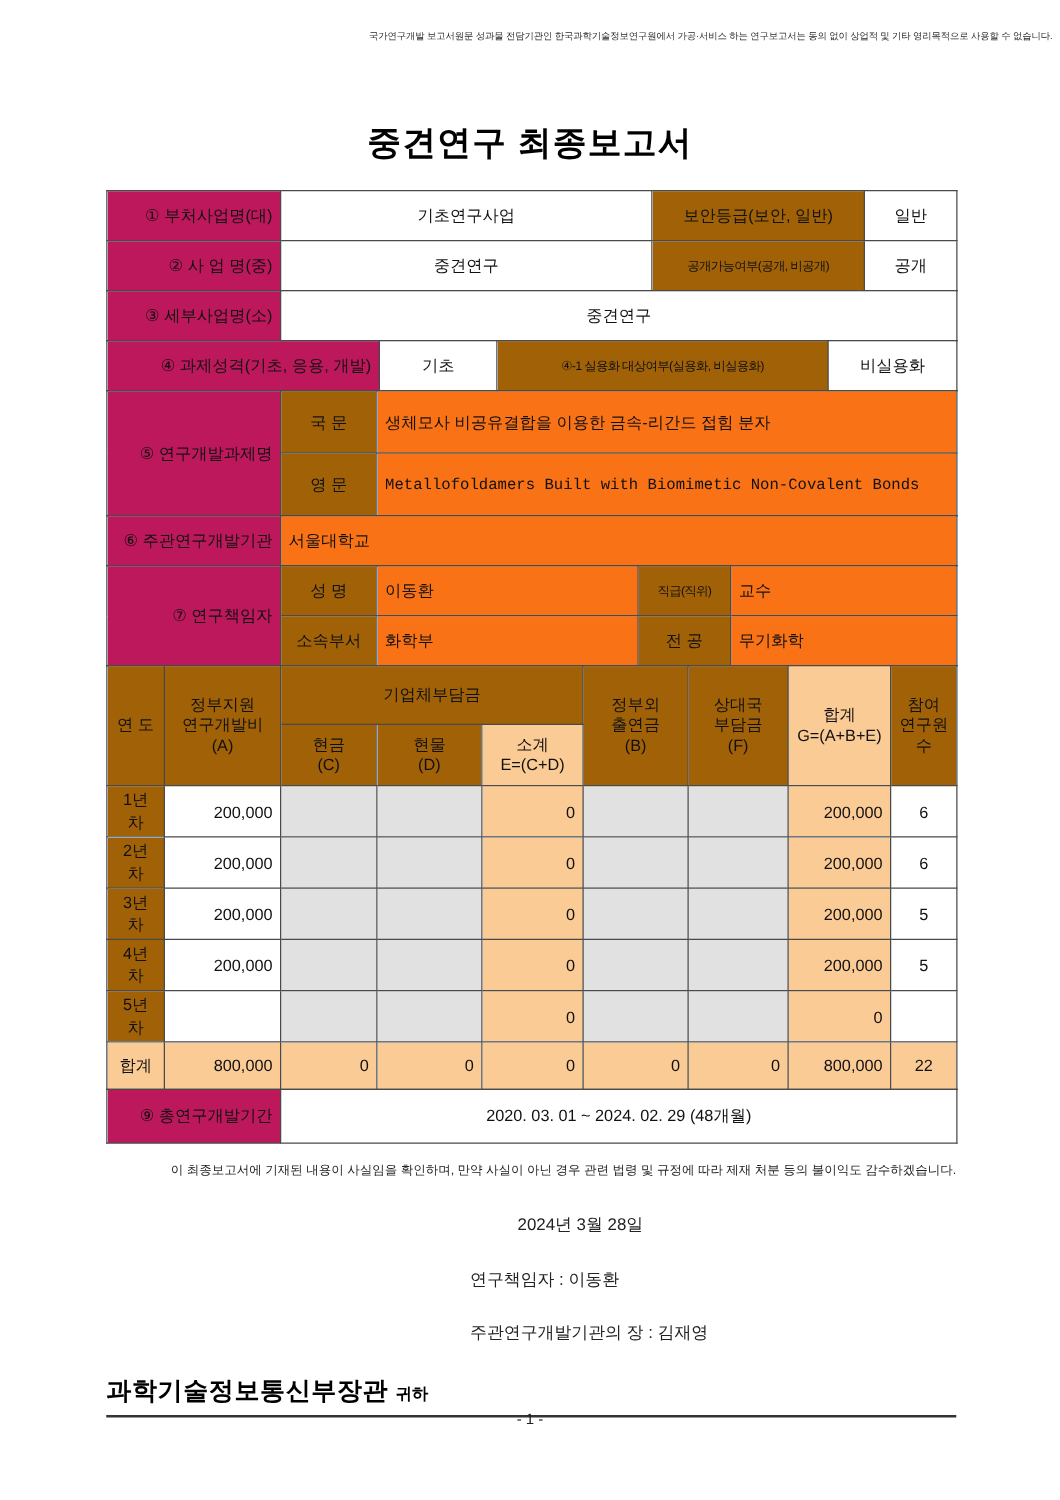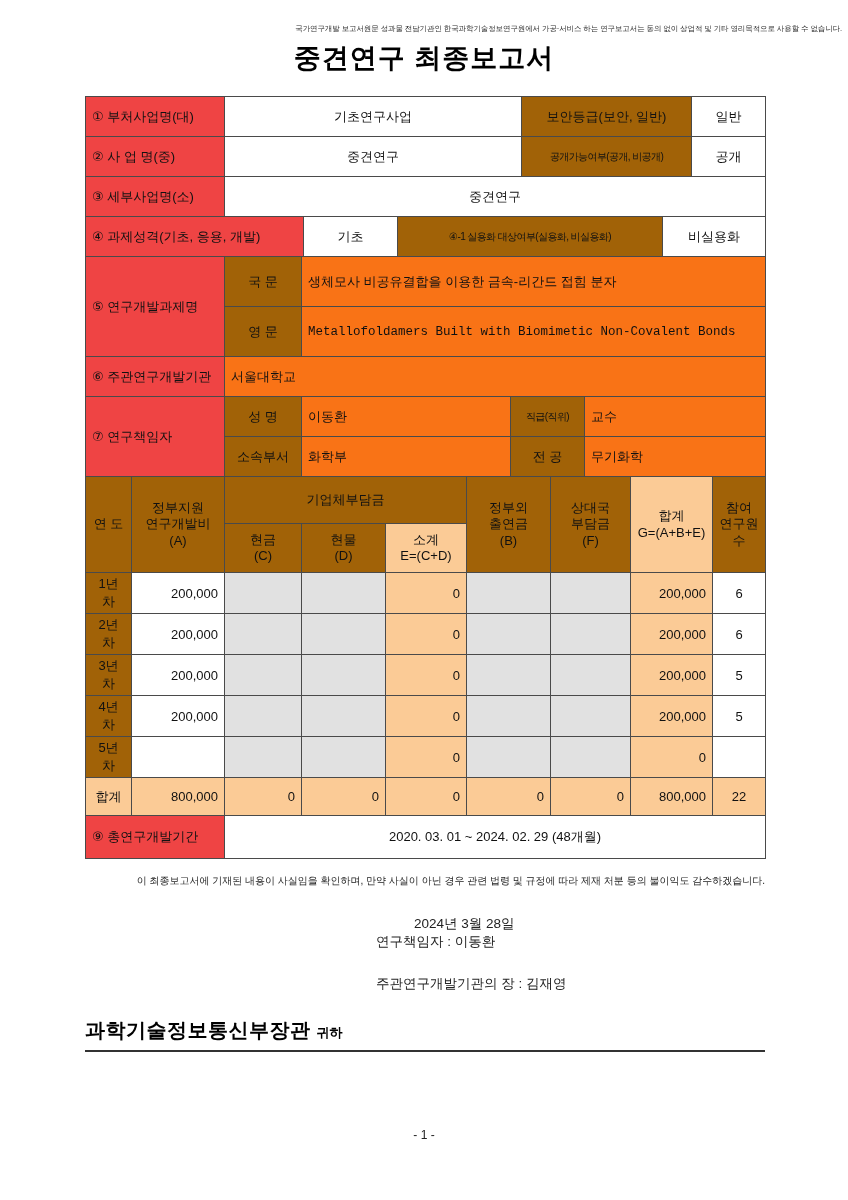--- a/index.html
+++ b/index.html
@@ -9,33 +9,33 @@
     background:#fff;
     font-family:"Liberation Sans","DejaVu Sans",sans-serif;
     color:#1a1a1a;
     overflow:hidden;
   }
   .disclaimer{
     position:absolute;top:24px;right:6px;
     font-size:7.5px;color:#2b2b2b;white-space:nowrap;letter-spacing:-0.1px;
   }
   .title{
-    margin:0;padding-top:40px;
+    margin:0;padding-top:96px;
     text-align:center;
     font-size:27px;font-weight:bold;letter-spacing:1px;color:#000;
   }
   .content{width:680px;margin:0 auto;margin-left:85px;}
   table{border-collapse:collapse;table-layout:fixed;width:680px;margin-top:-1px;}
   table.first{margin-top:20px;}
   td{
     border:1px solid #4a4a4a;
     font-size:13px;padding:2px 6px;color:#111;
     overflow:hidden;vertical-align:middle;
   }
-  .lbl{background:#ef4444;text-align:left;}
+  .lbl{background:#be185d;text-align:right;}
   .lblc{background:#a16207;text-align:center;}
   .val{background:#fff;text-align:center;}
   .vall{background:#f97316;text-align:left;}
   .gray{background:#e1e1e1;}
   .orange{background:#fbcb96;}
   .num{text-align:right;}
   .ctr{text-align:center;}
   .tight{letter-spacing:-0.6px;font-size:10px;}
   .pre{white-space:pre-line;line-height:1.25;}
   .h35 td{height:35px;}
@@ -44,21 +44,21 @@
   .h38 td{height:38px;}
   .hh1 td{height:42px;}
   .hh2 td{height:44px;}
   .eng{font-family:"Liberation Mono","DejaVu Sans Mono",monospace;font-size:12.5px;}
   .sec8{background:#e1e1e1;text-align:center;font-size:13.5px;}
   .declaration{
     margin-top:14px;width:680px;
     font-size:10px;line-height:1.55;color:#222;text-align:right;
   }
   .sigblock{margin-top:26px;margin-left:291px;font-size:13.5px;color:#222;}
-  .sigdate{margin-left:38px;}
+  .sigdate{margin-left:38px;margin-bottom:26px;}
   .sigline{margin-bottom:24px;}
   .minister-row{
     margin-top:16px;border-bottom:2px solid #333;padding-bottom:6px;width:680px;
   }
   .minister{font-size:20px;font-weight:bold;color:#000;letter-spacing:0.5px;}
   .honorific{font-size:13px;font-weight:bold;color:#000;margin-left:6px;}
   .pagenum{
     position:absolute;bottom:58px;left:0;width:100%;
     text-align:center;font-size:12px;color:#222;
   }

